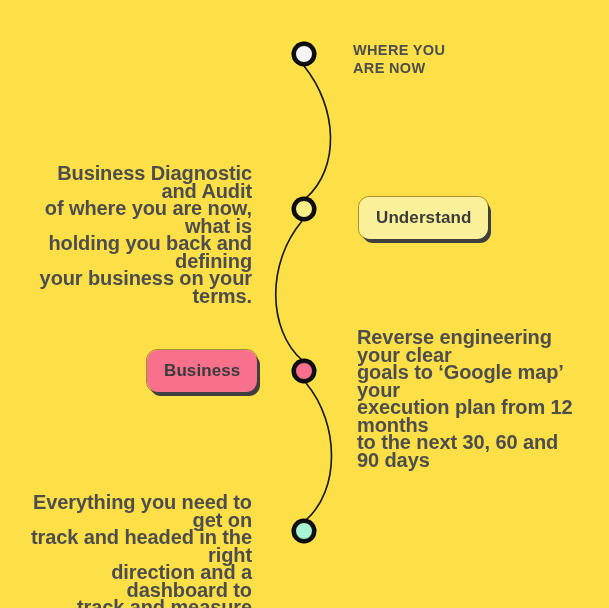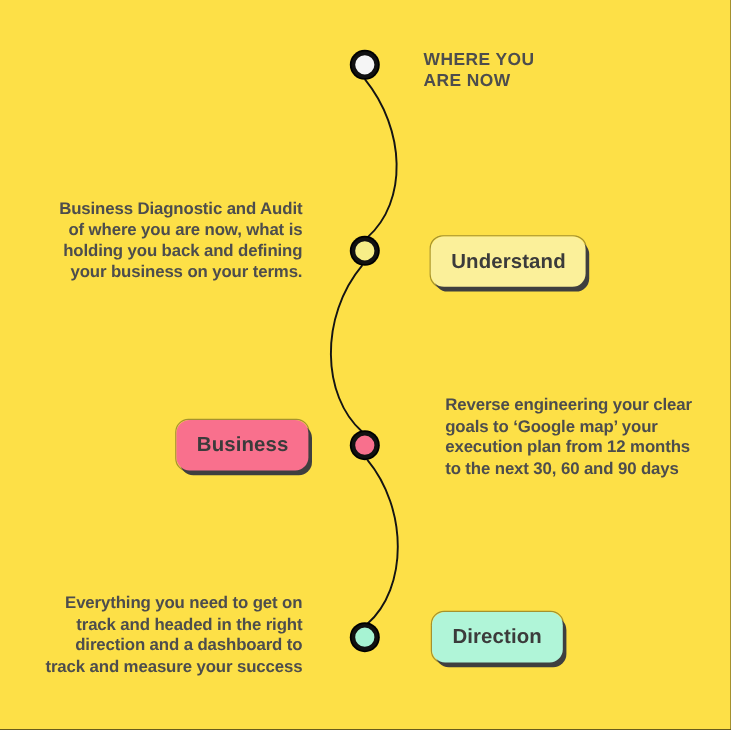--- a/index.html
+++ b/index.html
@@ -38,21 +38,21 @@
     border-radius: 50%;
     border: 3px solid #111111;
     box-sizing: border-box;
     box-shadow: 0 0 0 1.5px #000000;
   }
 
   
   .caption {
     position: absolute;
     color: #4d4d4d;
-    font-size: 14px;
+    font-size: 20px;
     font-weight: bold;
     line-height: 17.5px;
     letter-spacing: -0.1px;
     white-space: pre-line;
   }
   .caption.left  { text-align: right; }
   .caption.right { text-align: left; }
 
   .stage-eyebrow {
     position: absolute;
@@ -125,34 +125,29 @@
 of where you are now, what is
 holding you back and defining
 your business on your terms.</div>
   <div class="pill" style="left: 358px; top: 196px; color: rgb(59, 59, 59);">
     <span class="pill-shadow" style="background: rgb(63, 63, 63); transform: translate(3px, 4px);"></span>
     <span class="pill-face" style="background: rgb(251, 240, 154);"></span>
     <span class="pill-label">Understand</span>
   </div>
 
   <div class="node" style="left: 293px; top: 360px; background: rgb(248, 112, 141); border-color: rgb(17, 17, 17);"></div>
-  <div class="caption right" style="left: 357px; top: 329px; width: 228px; color: rgb(77, 77, 77); margin-left: 14px;">Reverse engineering your clear
+  <div class="caption right" style="left: 357px; top: 329px; width: 228px; color: rgb(77, 77, 77);">Reverse engineering your clear
 goals to ‘Google map’ your
 execution plan from 12 months
 to the next 30, 60 and 90 days</div>
   <div class="pill" style="left: 146px; top: 349px; color: rgb(59, 59, 59);">
     <span class="pill-shadow" style="background: rgb(63, 63, 63); transform: translate(3px, 4px);"></span>
     <span class="pill-face" style="background: rgb(249, 112, 141);"></span>
     <span class="pill-label">Business</span>
   </div>
 
   <div class="node" style="left: 293px; top: 520px; background: rgb(167, 243, 211); border-color: rgb(17, 17, 17);"></div>
   <div class="caption left" style="left: 30px; top: 494px; width: 222px; color: rgb(77, 77, 77);">Everything you need to get on
 track and headed in the right
 direction and a dashboard to
 track and measure your success</div>
-  <div class="pill" style="left: 359px; top: 509px; color: rgb(59, 59, 59);">
-    <span class="pill-shadow" style="background: rgb(63, 63, 63); transform: translate(3px, 4px);"></span>
-    <span class="pill-face" style="background: rgb(176, 245, 216);"></span>
-    <span class="pill-label">Direction</span>
-  </div>
 
 </div>
 
 </body></html>

